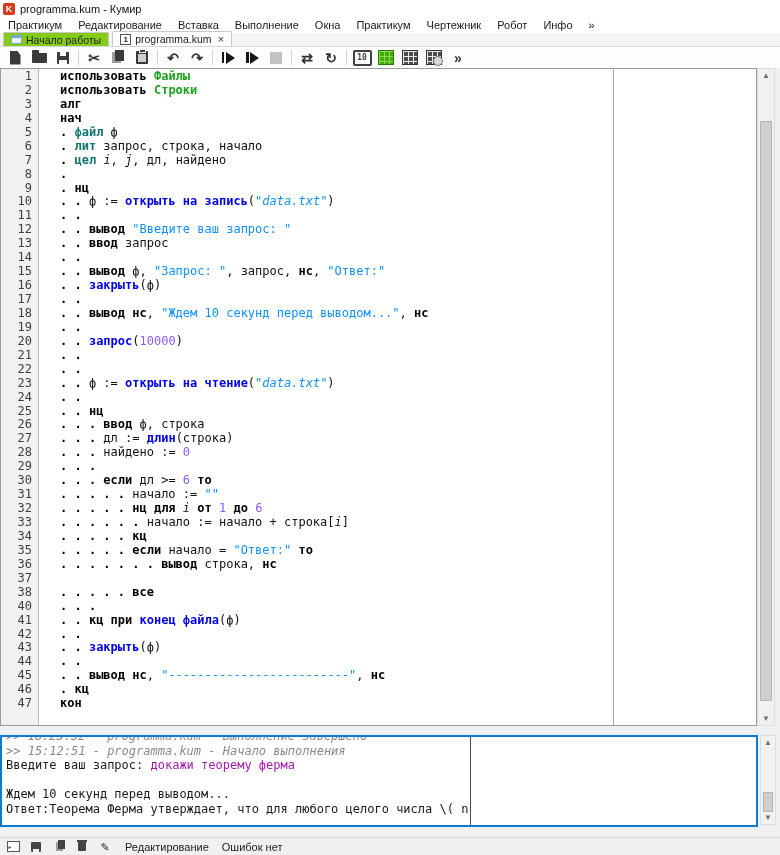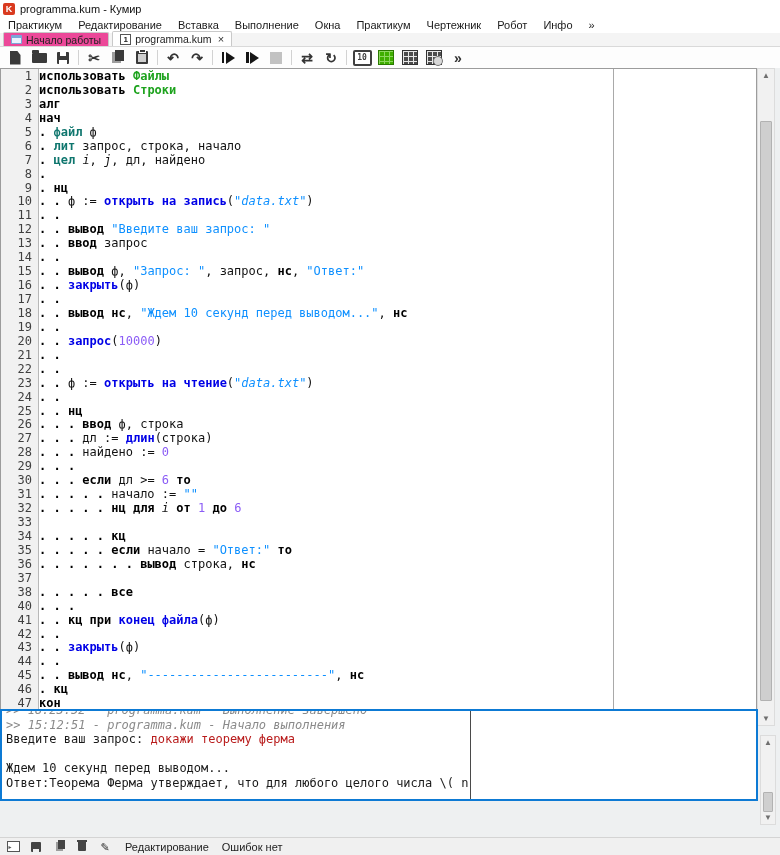--- a/index.html
+++ b/index.html
@@ -6,21 +6,21 @@
   body{width:780px;height:855px;position:relative;background:#eef0f1;overflow:hidden;
        font-family:"Liberation Sans",sans-serif;-webkit-font-smoothing:antialiased;}
   
   .topchrome{position:absolute;left:0;top:0;width:780px;height:68px;background:#ffffff;}
   .titlebar{position:absolute;left:0;top:0;width:780px;height:17px;display:flex;align-items:center;gap:5px;padding-left:3px;box-sizing:border-box;font-size:11px;color:#111;}
   .appicon{width:12px;height:12px;background:#d93a1f;color:#fff;font-size:9px;font-weight:bold;display:flex;align-items:center;justify-content:center;border-radius:2px;flex:none;}
   .menubar{position:absolute;left:0;top:17px;width:780px;height:16px;display:flex;align-items:center;font-size:11px;color:#1a1a1a;}
   .menu-item{padding:1px 8px;white-space:nowrap;}
   .tabbar{position:absolute;left:0;top:33px;width:780px;height:14px;background:#f4f4f4;border-bottom:1px solid #d9d9d9;display:flex;align-items:flex-end;box-sizing:border-box;}
   .tab{height:13px;display:flex;align-items:center;gap:4px;padding:0 7px;font-size:10.5px;color:#222;
-       border:1px solid #c9c9c9;border-bottom:none;background:#ec4899;margin-left:3px;border-radius:2px 2px 0 0;white-space:nowrap;}
+       border:1px solid #c9c9c9;border-bottom:none;background:#84cc16;margin-left:3px;border-radius:2px 2px 0 0;white-space:nowrap;}
   .tab.active{background:#ffffff;height:14px;}
   .winicon{width:11px;height:9px;border:1px solid #7aa7d8;background:#eaf3ff;box-sizing:border-box;border-top:3px solid #7aa7d8;border-radius:1px;}
   .docicon{width:11px;height:11px;border:1px solid #555;background:#fff;box-sizing:border-box;font-size:8px;line-height:9px;text-align:center;color:#222;font-weight:bold;}
   .tabclose{font-size:11px;color:#333;margin-left:2px;line-height:10px;}
   
   .toolbar{position:absolute;left:0;top:47px;width:780px;height:21px;background:#fdfdfd;display:flex;align-items:center;padding-left:3px;box-sizing:border-box;}
   .tb{width:24px;height:20px;display:flex;align-items:center;justify-content:center;flex:none;}
   .tbg{font-size:14px;font-weight:bold;color:#333;}
   .tbsep{width:1px;height:15px;background:#d2d2d2;margin:0 3px;flex:none;}
   .i-page{width:11px;height:14px;background:#3a3a3a;clip-path:polygon(0 0,68% 0,100% 32%,100% 100%,0 100%);}
@@ -49,42 +49,42 @@
   .i-grid-dots{width:16px;height:15px;background:#4c4c4c;border:1px solid #333;box-sizing:border-box;position:relative;
     background-image:linear-gradient(#e8e8e8 1px,transparent 1px),linear-gradient(90deg,#e8e8e8 1px,transparent 1px);background-size:5px 5px;}
   .i-grid-dots::after{content:"";position:absolute;right:-2px;bottom:-2px;width:8px;height:8px;border-radius:50%;background:#d8d8d8;border:1px solid #777;}
   
   .editor{position:absolute;left:0;top:68px;width:757px;height:658px;background:#fff;border:1px solid #9c9c9c;box-sizing:border-box;overflow:hidden;}
   .gutterbg{position:absolute;left:0;top:0;bottom:0;width:38px;background:#f1f1f1;border-right:1px solid #b8b8b8;box-sizing:border-box;}
   .marginline{position:absolute;left:612px;top:0;bottom:0;width:1px;background:#a9a9a9;}
   .codelines{position:absolute;left:0;top:1px;right:20px;font-family:"DejaVu Sans Mono",monospace;font-size:12px;line-height:13.95px;}
   .crow{display:flex;height:13.95px;}
   .gut{width:31px;padding-right:6px;text-align:right;color:#3f3f3f;flex:none;}
-  .ctext{padding-left:1px;white-space:pre;color:#111;}
+  .ctext{padding-left:22px;white-space:pre;color:#111;}
   .kw{font-weight:bold;color:#000;}
   .ty{font-weight:bold;color:#0f766e;}
   .md{font-weight:bold;color:#1ea31e;}
   .bi{font-weight:bold;color:#0000e6;}
   .st{color:#0e90ff;}
   .sti{color:#0e90ff;font-style:italic;}
   .nu{color:#8b5cf6;}
   .itl{font-style:italic;}
   .dt{font-weight:bold;color:#000;}
   
   .vscroll{position:absolute;background:#f1f1f1;border:1px solid #dcdcdc;box-sizing:border-box;}
   .sb-btn{position:absolute;left:0;right:0;height:13px;color:#6f6f6f;font-size:8px;display:flex;align-items:center;justify-content:center;}
   .sb-up{top:0;} .sb-down{bottom:0;}
   .sb-thumb{position:absolute;left:2px;right:2px;background:#cfcfcf;border:1px solid #b2b2b2;border-radius:1px;}
   
-  .console{position:absolute;left:0;top:709px;width:758px;height:92px;background:#fff;border:2px solid #0d7ad4;box-sizing:border-box;overflow:hidden;}
+  .console{position:absolute;left:0;top:735px;width:758px;height:92px;background:#fff;border:2px solid #0d7ad4;box-sizing:border-box;overflow:hidden;}
   .cvline{position:absolute;left:468px;top:0;bottom:0;width:1px;background:#4a4a4a;}
   .conlines{position:absolute;left:4px;top:-8px;right:12px;font-family:"DejaVu Sans Mono",monospace;font-size:12px;line-height:14.6px;white-space:pre;}
   .ch{color:#8a8a8a;font-style:italic;}
   .co{color:#1a1a1a;}
-  .ci{color:#b91c1c;}
+  .ci{color:#a21caf;}
   
   .statusbar{position:absolute;left:0;top:837px;width:780px;height:18px;background:#f0f0f0;border-top:1px solid #d4d4d4;box-sizing:border-box;display:flex;align-items:center;gap:9px;padding-left:6px;font-size:11px;color:#222;}
   .sic{display:flex;align-items:center;justify-content:center;width:14px;height:13px;}
   .i-term{width:13px;height:11px;border:1px solid #555;box-sizing:border-box;font-size:6px;color:#555;display:flex;align-items:center;padding-left:1px;background:#fff;}
   .i-floppy-sm{width:10px;height:10px;background:#444;border-radius:1px;position:relative;}
   .i-floppy-sm::after{content:"";position:absolute;bottom:0;left:2px;width:6px;height:3px;background:#f0f0f0;}
   .i-copy-sm{width:7px;height:9px;background:#9d9d9d;position:relative;}
   .i-copy-sm::after{content:"";position:absolute;left:2px;top:-2px;width:7px;height:9px;background:#444;}
   .i-trash{width:8px;height:9px;background:#444;border-radius:0 0 1px 1px;position:relative;}
   .i-trash::before{content:"";position:absolute;top:-2px;left:-1px;width:10px;height:1.5px;background:#444;}
@@ -300,20 +300,21 @@
       <div class="crow">
         <span class="gut">31</span>
         <span class="ctext"><span class="dt">. . . . . </span><span class="pl">начало := </span><span class="st">""</span></span>
       </div>
       <div class="crow">
         <span class="gut">32</span>
         <span class="ctext"><span class="dt">. . . . . </span><span class="kw">нц для</span><span class="pl"> </span><span class="itl">i</span><span class="pl"> </span><span class="kw">от</span><span class="pl"> </span><span class="nu">1</span><span class="pl"> </span><span class="kw">до</span><span class="pl"> </span><span class="nu">6</span></span>
       </div>
       <div class="crow">
         <span class="gut">33</span>
+        <span class="ctext"><span class="dt">. . . . . . </span><span class="pl">начало := начало + строка[</span><span class="itl">i</span><span class="pl">]</span></span>
       </div>
       <div class="crow">
         <span class="gut">34</span>
         <span class="ctext"><span class="dt">. . . . . </span><span class="kw">кц</span></span>
       </div>
       <div class="crow">
         <span class="gut">35</span>
         <span class="ctext"><span class="dt">. . . . . </span><span class="kw">если</span><span class="pl"> начало = </span><span class="st">"Ответ:"</span><span class="pl"> </span><span class="kw">то</span></span>
       </div>
       <div class="crow">

